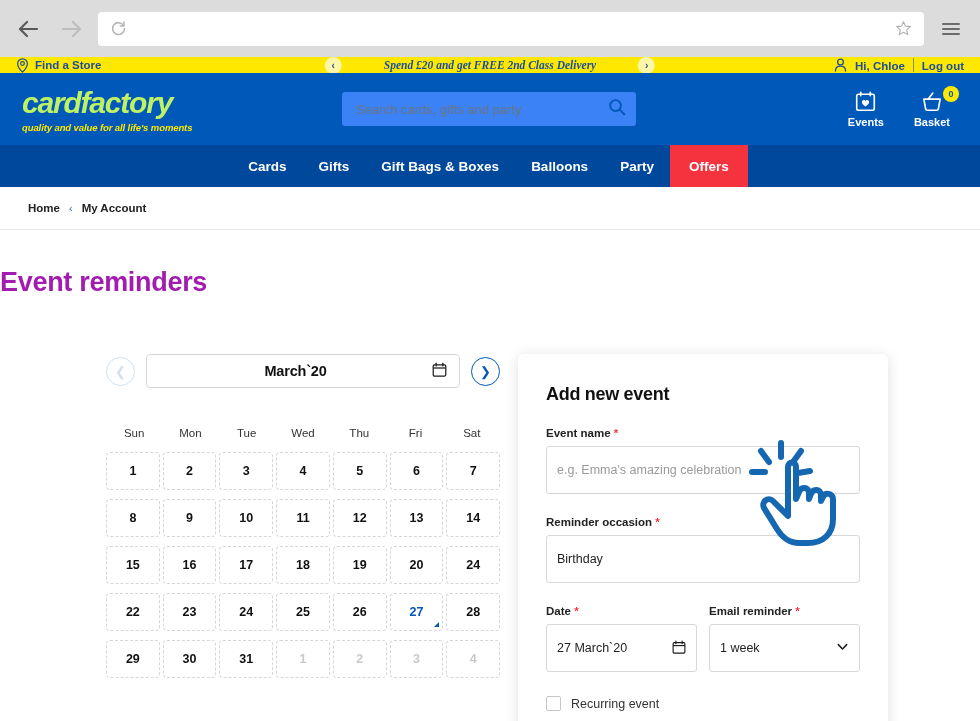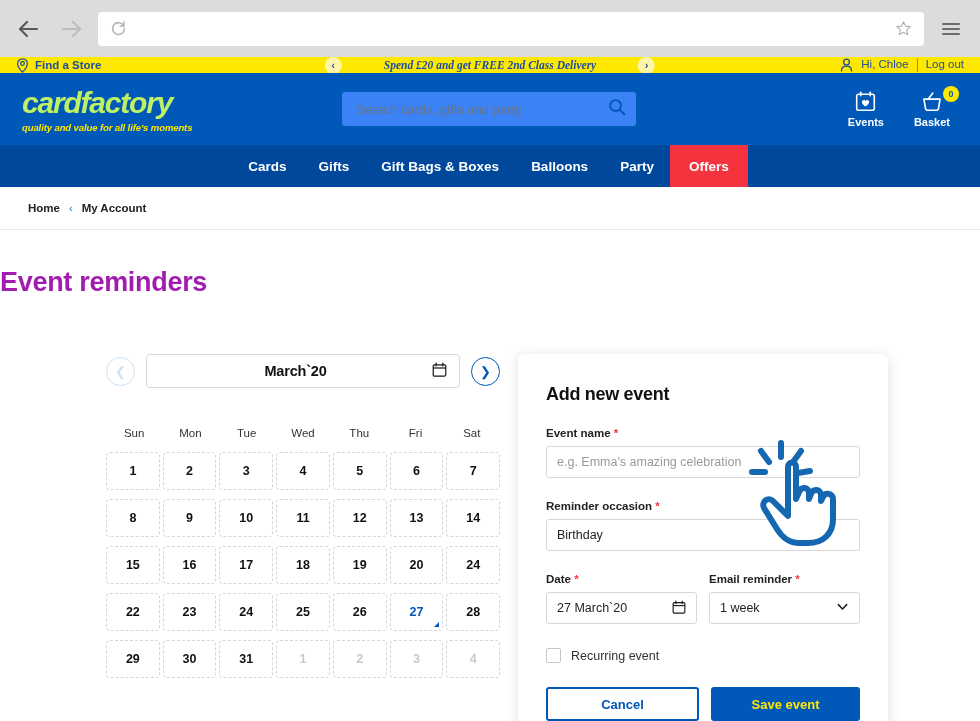--- a/index.html
+++ b/index.html
@@ -80,25 +80,25 @@
     font-size: 11.5px;
     font-weight: bold;
     font-style: italic;
     margin: 0 42px;
     white-space: nowrap;
     font-family: Liberation Serif, serif;
   }
   .promo-right {
     margin-left: auto;
     display: flex;
-    align-items: flex-start;
+    align-items: flex-end;
     gap: 8px;
     color: #1b4ea1;
     font-size: 11.5px;
-    font-weight: normal;
+    font-weight: bold;
   }
   .promo-right .divider {
     width: 1px; height: 14px; background: #1b4ea1; opacity: .55;
   }
 
   
   .site-header {
     height: 72px;
     background: #0058b8;
     display: flex;
@@ -321,21 +321,21 @@
   .field { margin-top: 22px; }
   .field-label {
     font-size: 11.5px;
     font-weight: bold;
     color: #222;
     margin-bottom: 7px;
     display: block;
   }
   .req { color: #f5333f; }
   .input-box {
-    height: 32px;
+    height: 48px;
     border: 1px solid #d8d8d8;
     border-radius: 3px;
     display: flex;
     align-items: center;
     padding: 0 10px;
     background: #fff;
     font-size: 12.5px;
     color: #222;
   }
   .input-box.placeholder { color: #9a9a9a; }

